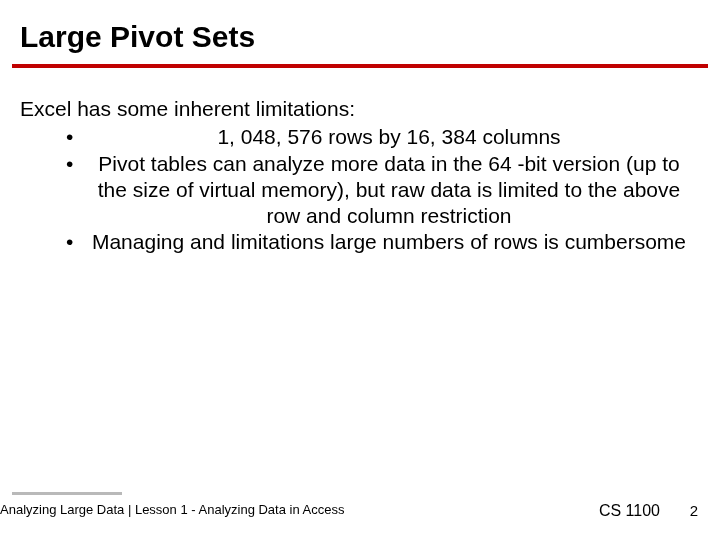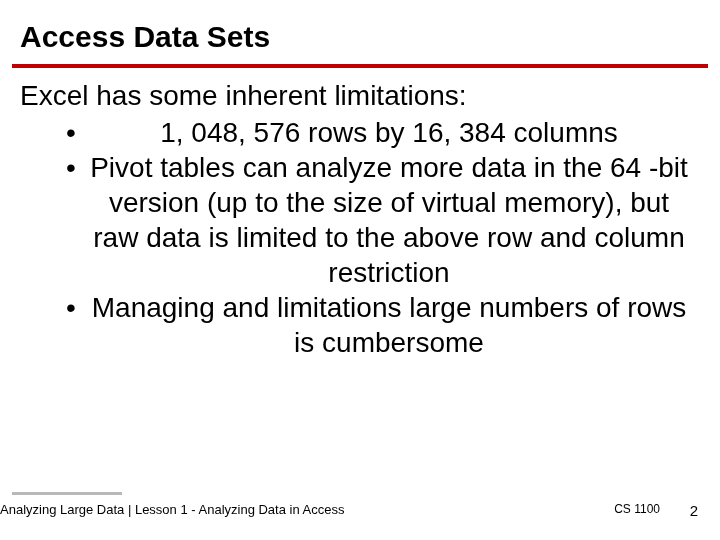--- a/index.html
+++ b/index.html
@@ -28,24 +28,24 @@
   .rule {
     position: absolute;
     top: 64px;
     left: 12px;
     right: 12px;
     height: 4px;
     background: #c00000;
   }
   .body {
     position: absolute;
-    top: 78px;
+    top: 96px;
     left: 20px;
     right: 30px;
-    font-size: 28px;
+    font-size: 21px;
     line-height: 1.25;
   }
   .intro {
     margin: 0 0 2px 0;
   }
   ul.bullets {
     margin: 0;
     padding-left: 46px;
     list-style: none;
     text-align: center;
@@ -74,36 +74,36 @@
     top: 502px;
     left: 0;
     right: 0;
     text-align: left;
     font-size: 13px;
   }
   .course {
     position: absolute;
     top: 502px;
     right: 60px;
-    font-size: 12px;
+    font-size: 16px;
     text-align: center;
   }
   .pagenum {
     position: absolute;
     top: 502px;
     right: 22px;
     font-size: 15px;
   }
 </style>
 </head>
 <body>
 
 <div class="slide">
 
-  <div class="title">Access Data Sets</div>
+  <div class="title">Large Pivot Sets</div>
   <div class="rule"></div>
 
   <div class="body">
     <p class="intro">Excel has some inherent limitations:</p>
     <ul class="bullets">
       <li>1, 048, 576 rows by 16, 384 columns</li>
       <li>Pivot tables can analyze more data in the 64 -bit version (up to the size of virtual memory), but raw data is limited to the above row and column restriction</li>
       <li>Managing and limitations large numbers of rows is cumbersome</li>
     </ul>
   </div>

